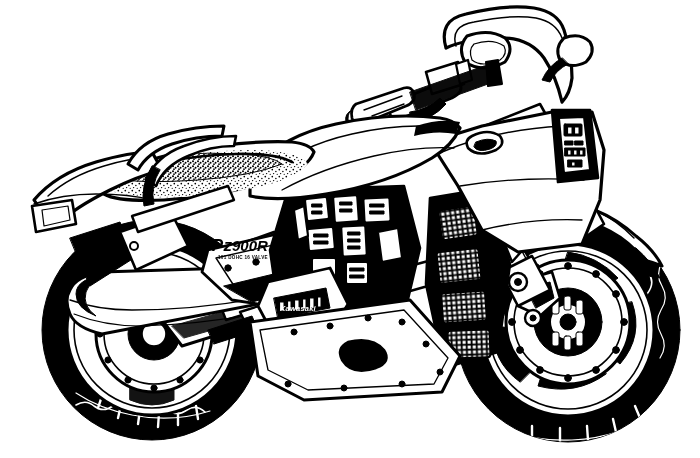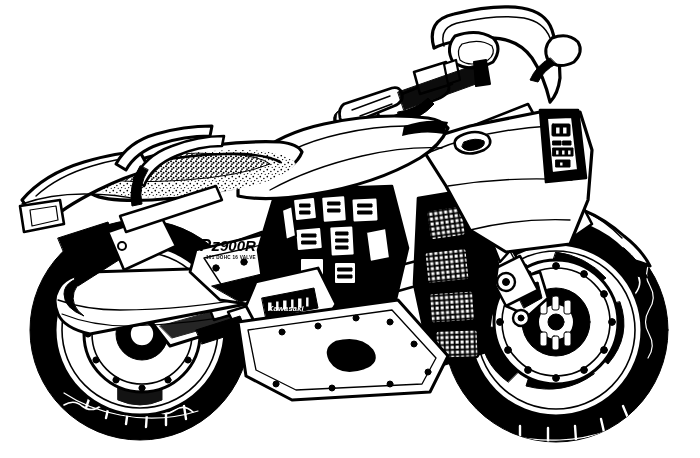--- a/index.html
+++ b/index.html
@@ -2,21 +2,21 @@
 <html><head>
 <meta charset="utf-8">
 <title>GPz Motorcycle Line Art</title>
 <style>
   html,body{margin:0;padding:0;background:#ffffff;}
   body{
     width:700px;height:458px;overflow:hidden;
     font-family:"Liberation Sans",sans-serif;
     position:relative;
   }
-  #stage{position:relative;width:569px;height:458px;background:#ffffff;}
+  #stage{position:relative;width:569px;height:458px;background:#ffffff;padding-left:12px;}
   #art{display:block;width:700px;height:458px;}
   .lbl{position:absolute;font-size:0;line-height:0;color:transparent;}
 </style>
 </head>
 <body>
 
 <div id="stage">
 
 <svg id="art" viewBox="0 0 700 458" xmlns="http://www.w3.org/2000/svg">
 

